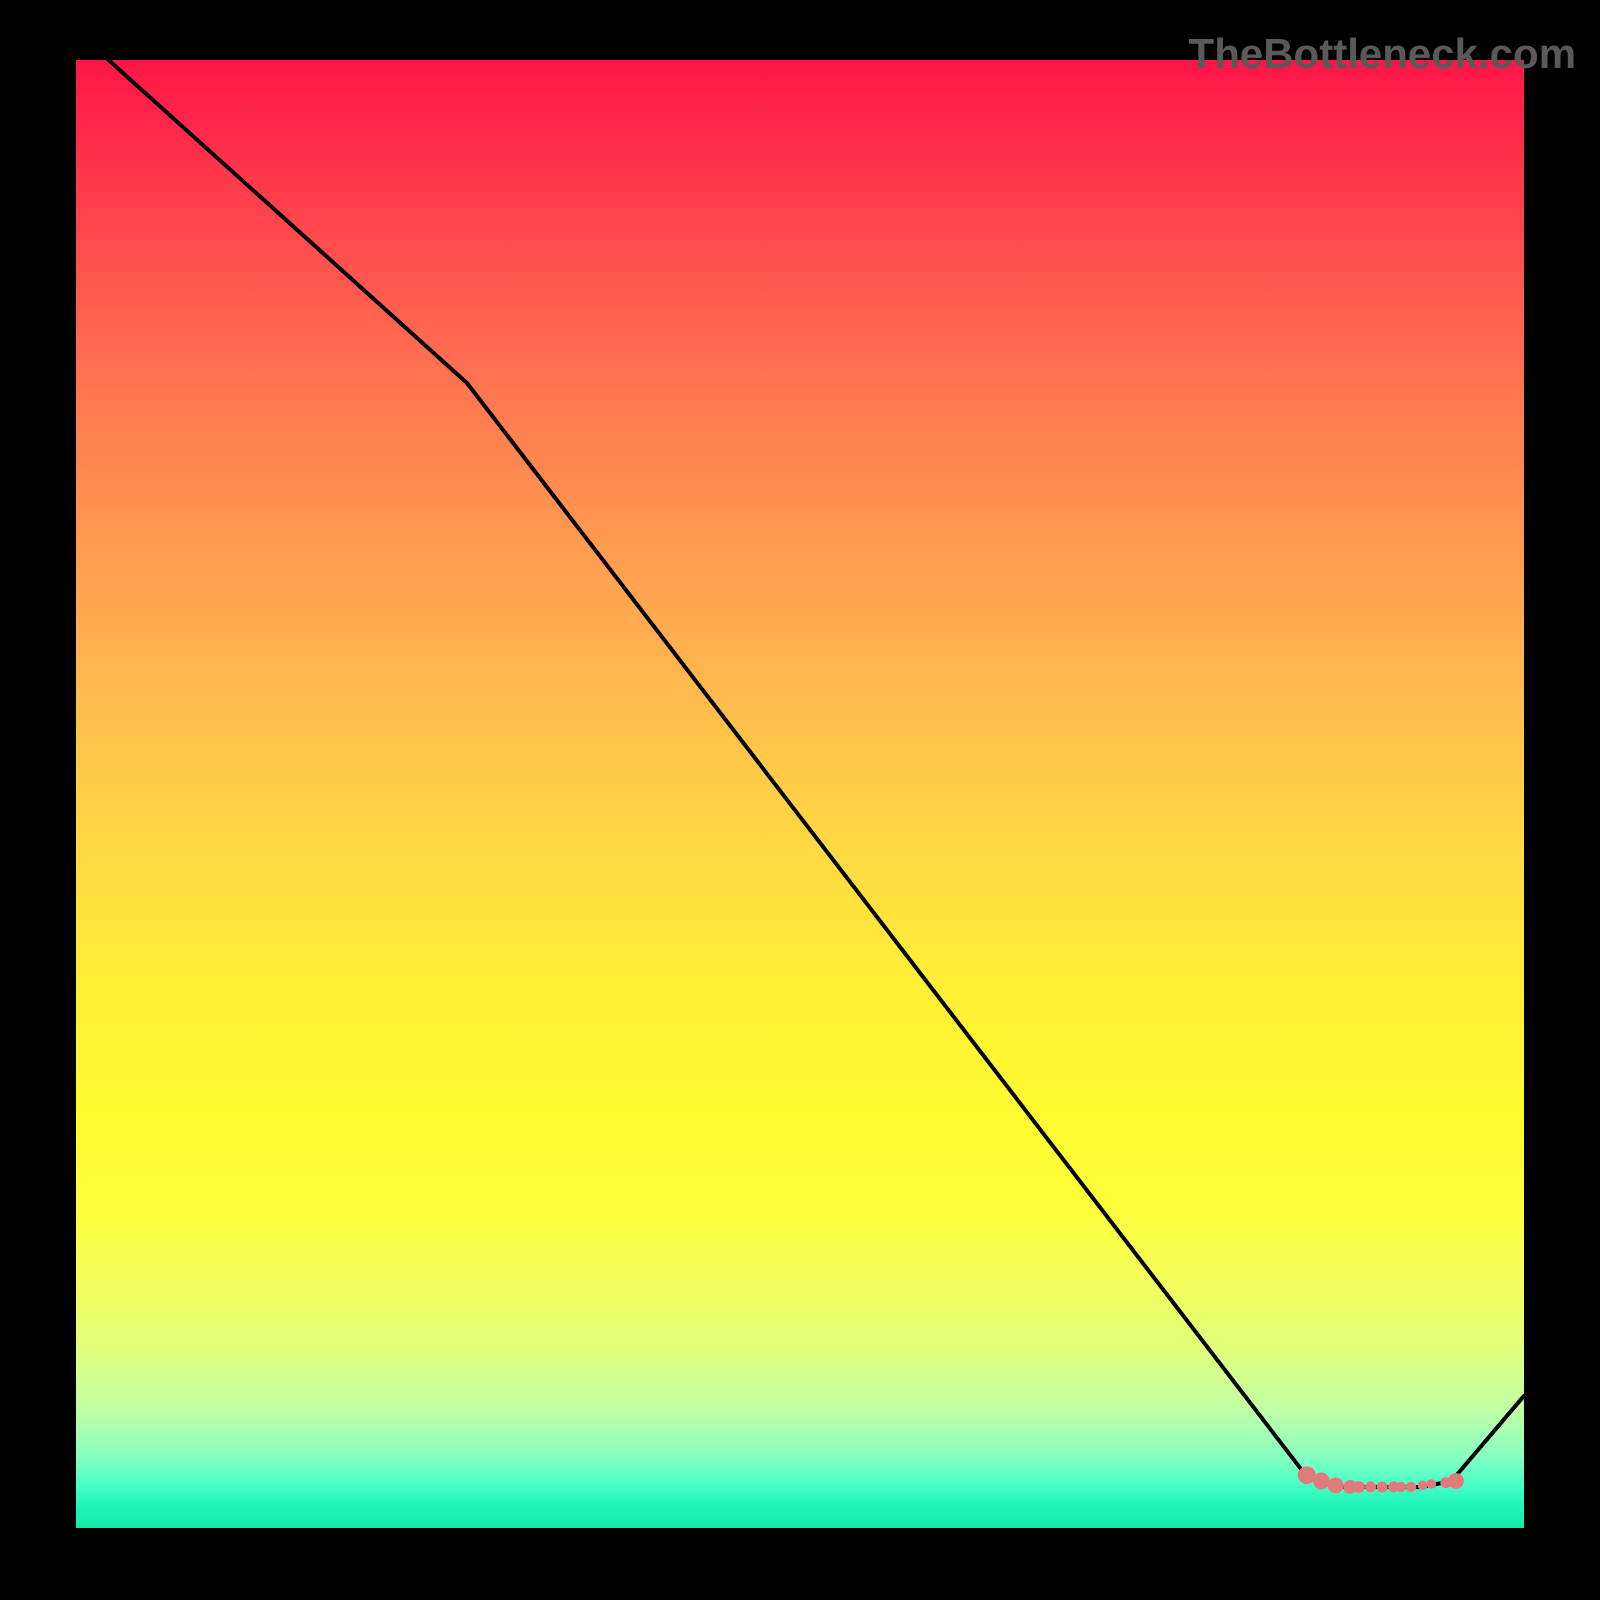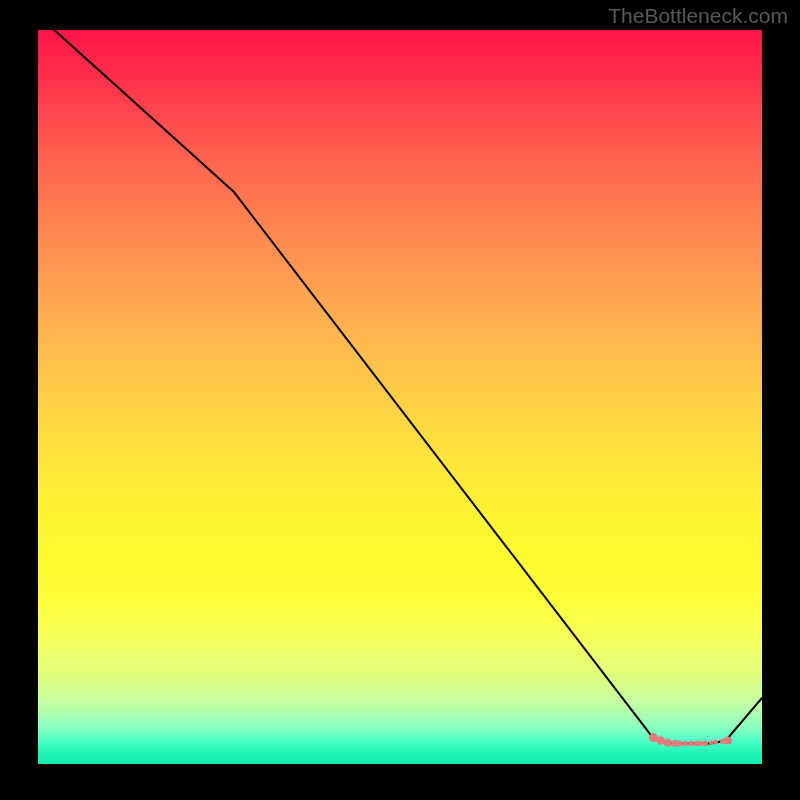--- a/index.html
+++ b/index.html
@@ -10,25 +10,25 @@
   body {
     width: 800px;
     height: 800px;
     background: #000;
     position: relative;
     font-family: Arial, sans-serif;
     overflow: hidden;
   }
   .watermark {
     position: absolute;
-    top: 4px;
+    top: 16px;
     right: 12px;
     color: #5a5a5a;
     font-size: 21px;
-    font-weight: 400;
+    font-weight: 700;
     z-index: 10;
   }
   .plot-area {
     position: absolute;
     left: 38px;
     top: 30px;
     width: 724px;
     height: 734px;
     background: linear-gradient(to bottom,
       #ff1547 0%,

